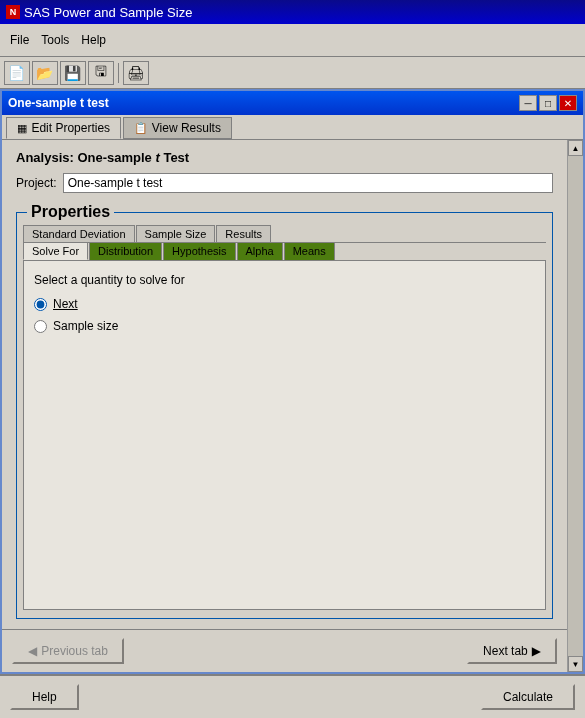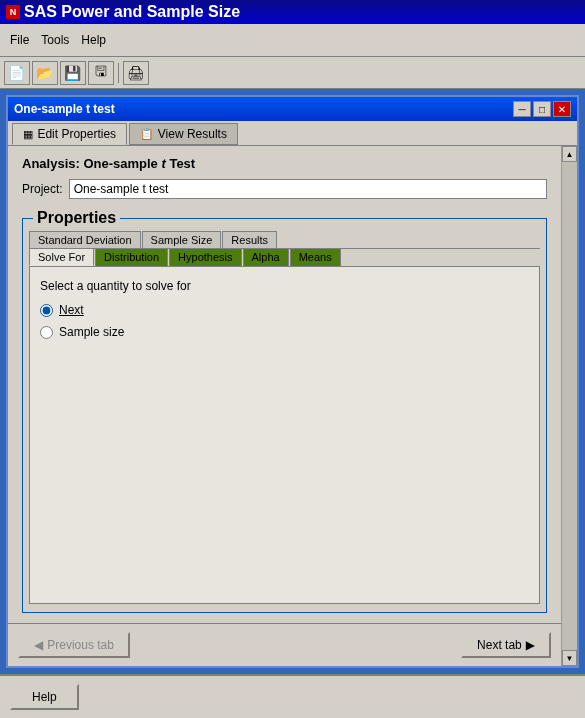--- a/index.html
+++ b/index.html
@@ -28,22 +28,22 @@
       height: 14px;
       background: #cc0000;
       display: flex;
       align-items: center;
       justify-content: center;
       font-size: 9px;
       color: white;
       font-weight: bold;
     }
     .title-bar-text {
-      font-size: 16px;
-      font-weight: bold;
+      font-size: 13px;
+      font-weight: normal;
       flex: 1;
     }
 
     
     .menu-bar {
       background: #d4d0c8;
       border-bottom: 1px solid #808080;
       height: 33px;
       display: flex;
       align-items: center;
@@ -310,21 +310,21 @@
       height: 718px;
       width: 585px;
     }
     .middle-section {
       flex: 1;
       background: #3366bb;
       display: flex;
       flex-direction: column;
     }
     .inner-panel {
-      margin: 6px;
+      margin: 0;
       background: #d4d0c8;
       display: flex;
       flex-direction: column;
       flex: 1;
       border: 2px solid #6688cc;
       justify-content: space-between;
     }
     .content-scroll-wrapper {
       display: flex;
       flex: 1;
@@ -474,14 +474,15 @@
           <div class="sb-arrow-up">▲</div>
           <div class="sb-track"></div>
           <div class="sb-arrow-dn">▼</div>
         </div>
       </div>
     </div>
   </div>
 
   <div class="footer">
     <button class="footer-btn">Help</button>
+    <button class="footer-btn">Calculate</button>
   </div>
 </div>
 
 </body></html>

